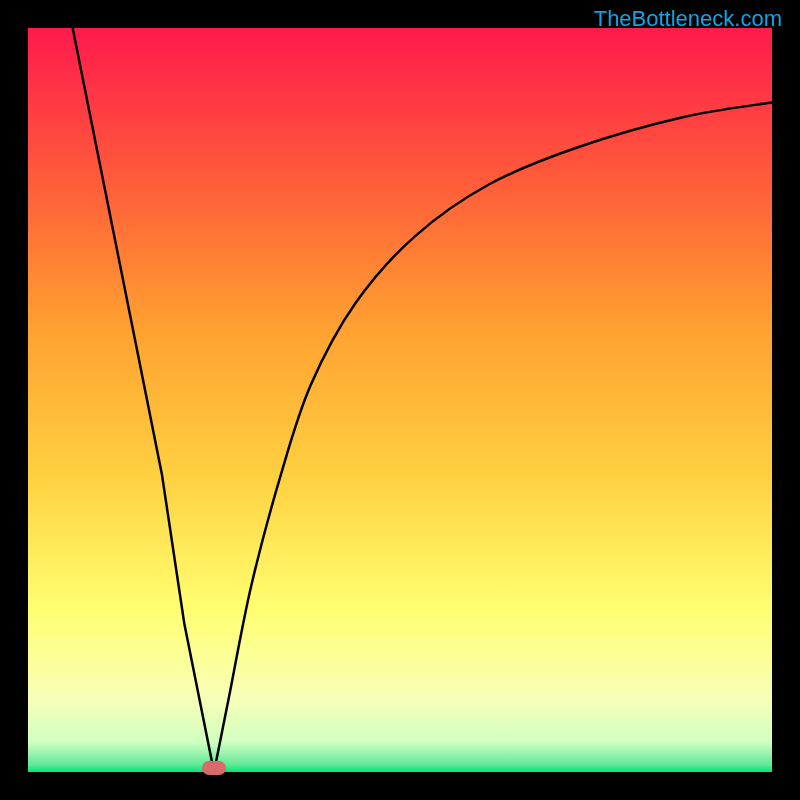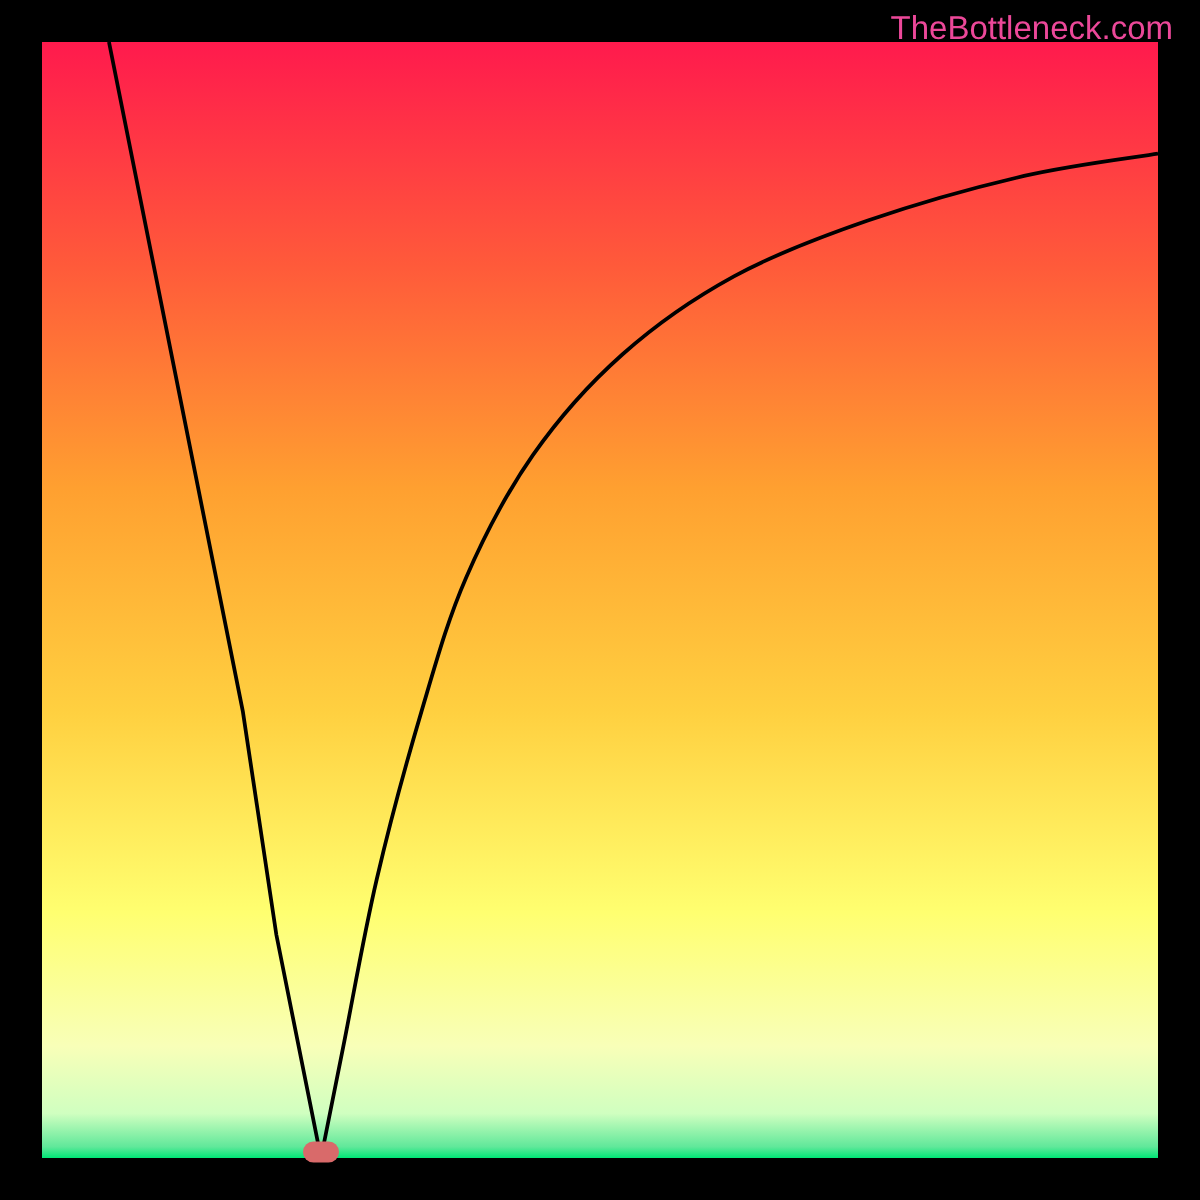--- a/index.html
+++ b/index.html
@@ -8,21 +8,21 @@
       width: 800px;
       height: 800px;
       background: #000;
       position: relative;
       font-family: Arial, sans-serif;
     }
     .watermark {
       position: absolute;
       top: 6px;
       right: 18px;
-      color: #ec4899;
+      color: #0ea5e9;
       font-size: 22px;
       font-weight: 500;
       z-index: 10;
     }
     .frame {
       position: absolute;
       top: 28px;
       left: 28px;
       width: 744px;
       height: 744px;

